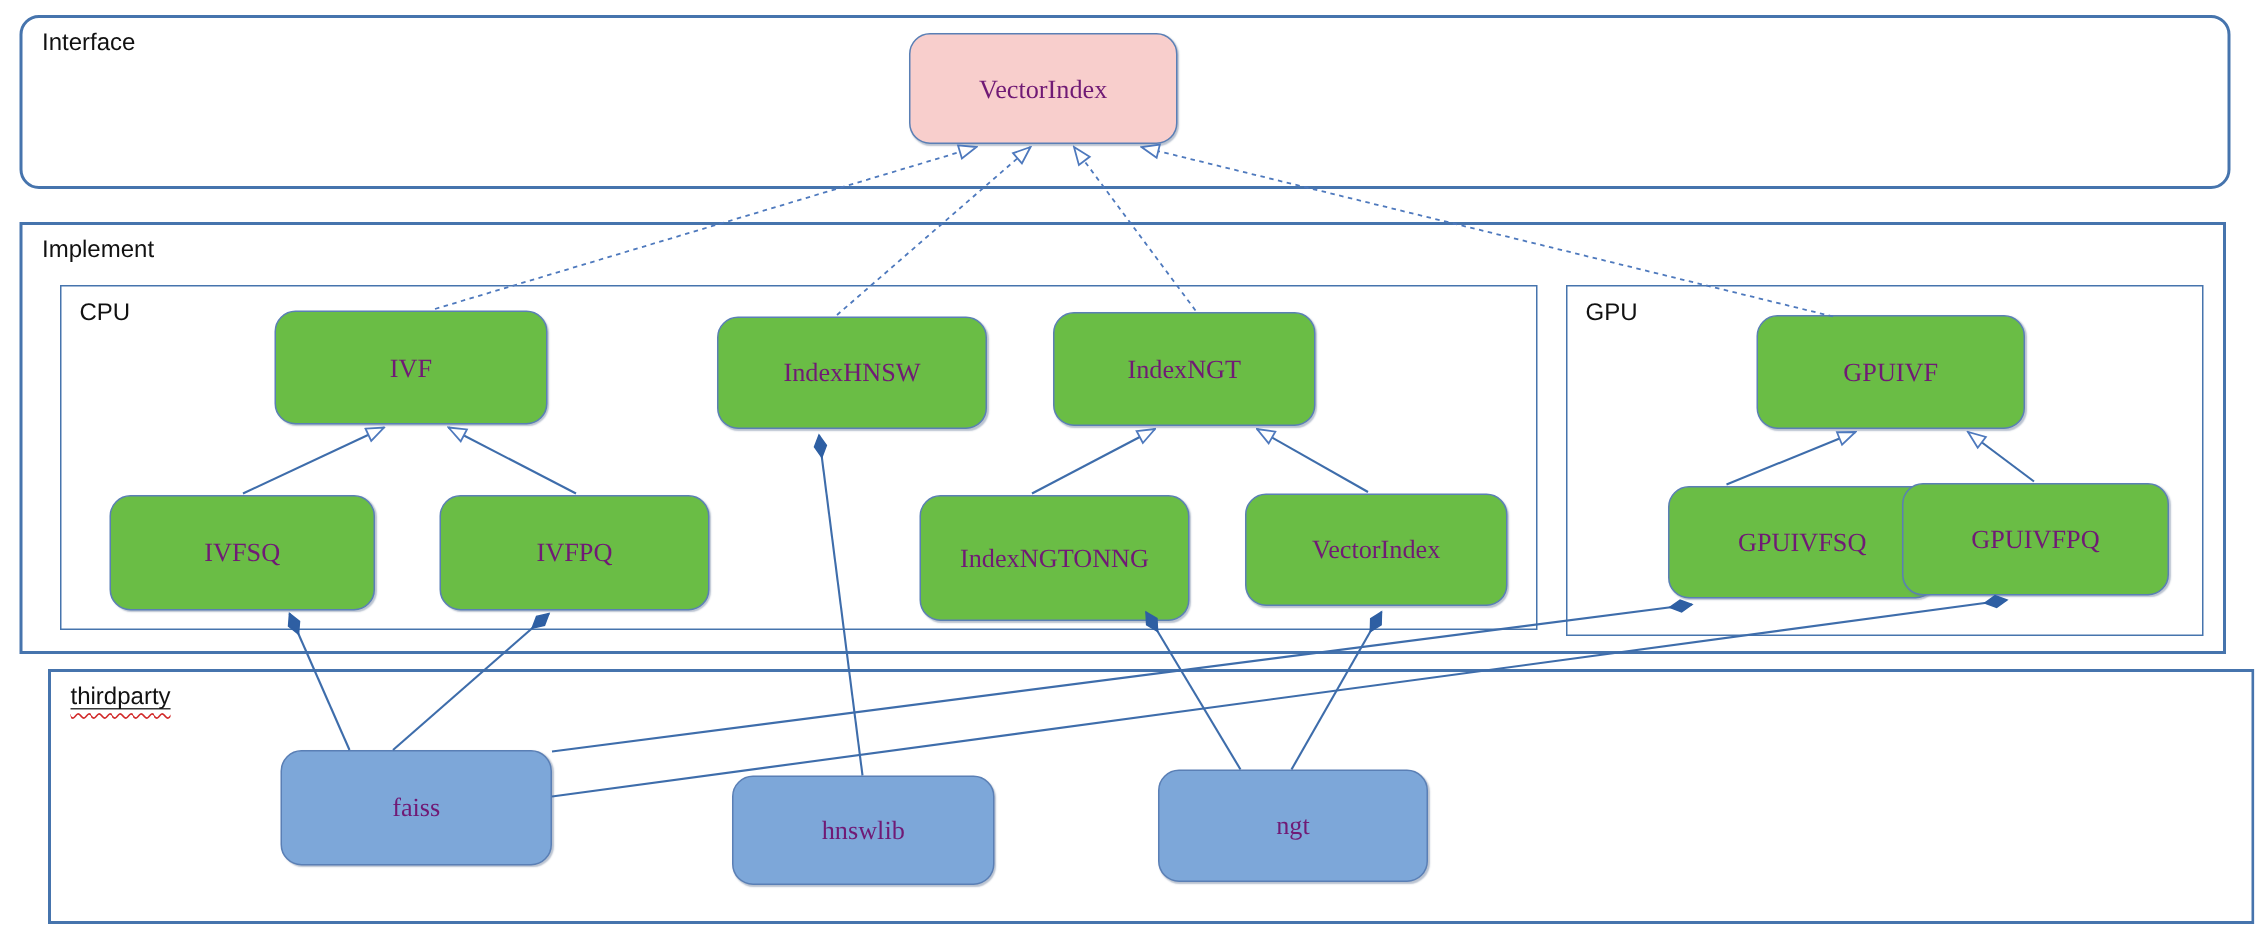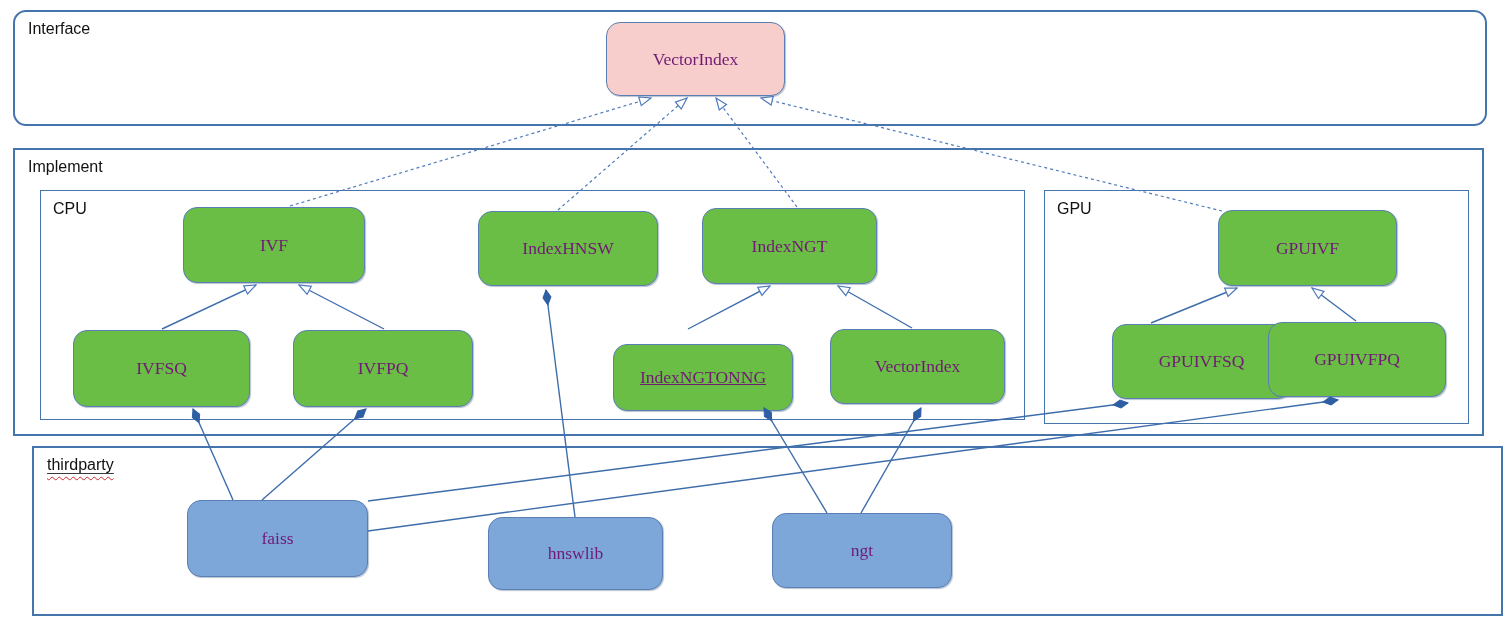--- a/index.html
+++ b/index.html
@@ -52,23 +52,23 @@
   .c-thirdparty { left: 13px;   top: 446px; width: 1471px; height: 170px; margin-left: 19px; }
   .c-cpu .clabel, .c-gpu .clabel { left: 12px; top: 9px; }
 
   
   .n-vectorindex  { left: 606px;  top: 22px;  width: 179px; height: 74px; }
   .n-ivf          { left: 183px;  top: 207px; width: 182px; height: 76px; text-align: right; }
   .n-indexhnsw    { left: 455px;  top: 211px; width: 180px; height: 75px; margin-left: 23px; }
   .n-indexngt     { left: 702px;  top: 208px; width: 175px; height: 76px; }
   .n-ivfsq        { left: 73px;   top: 330px; width: 177px; height: 77px; }
   .n-ivfpq        { left: 293px;  top: 330px; width: 180px; height: 77px; }
-  .n-indexngtonng { left: 613px;  top: 344px; width: 180px; height: 67px; text-decoration: underline; }
+  .n-indexngtonng { left: 613px;  top: 330px; width: 180px; height: 84px; }
   .n-indexngtanng { left: 830px;  top: 329px; width: 175px; height: 75px; }
-  .n-gpuivf       { left: 1171px; top: 210px; width: 179px; height: 76px; margin-left: 47px; }
+  .n-gpuivf       { left: 1171px; top: 210px; width: 179px; height: 76px; }
   .n-gpuivfsq     { left: 1112px; top: 324px; width: 179px; height: 75px; }
   .n-gpuivfpq     { left: 1268px; top: 322px; width: 178px; height: 75px; }
   .n-faiss        { left: 187px;  top: 500px; width: 181px; height: 77px; }
   .n-hnswlib      { left: 488px;  top: 517px; width: 175px; height: 73px; }
   .n-ngt          { left: 772px;  top: 513px; width: 180px; height: 75px; }
 
   .edges {
     position: absolute;
     left: 0; top: 0;
     width: 1503px; height: 628px;

